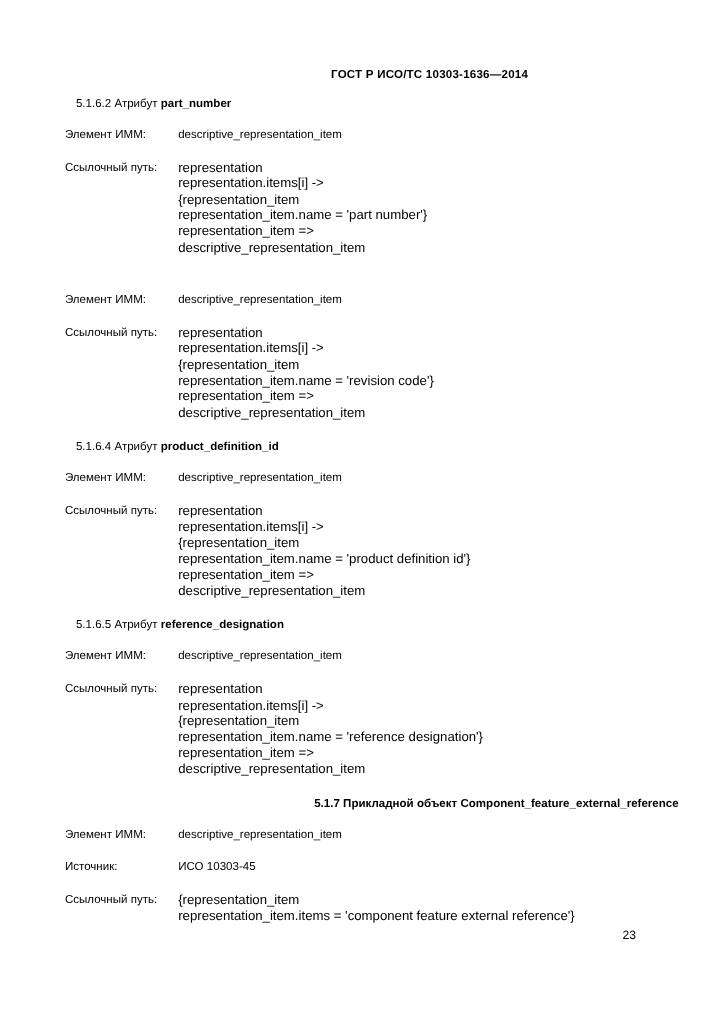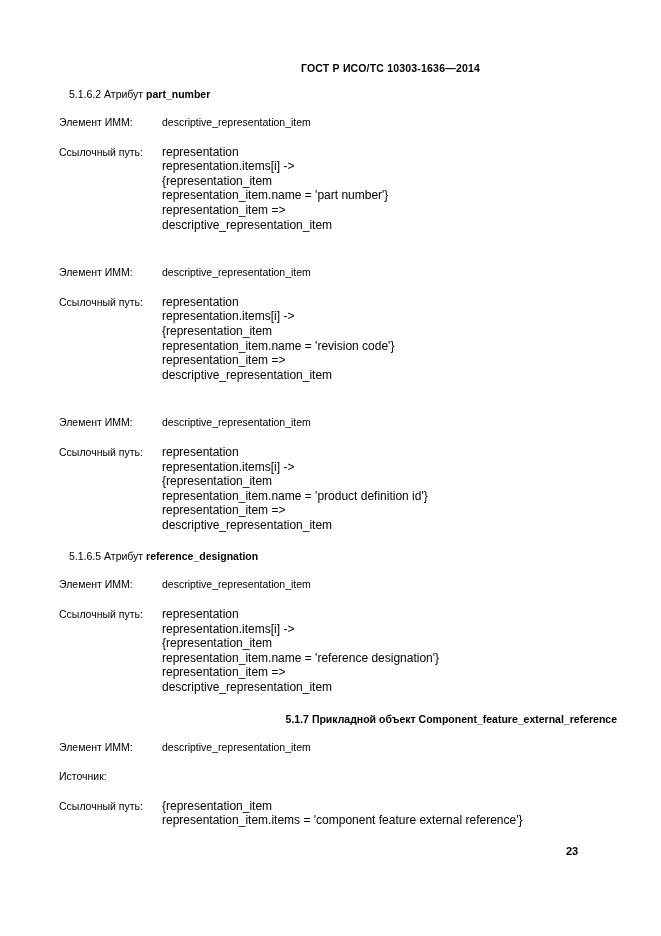--- a/index.html
+++ b/index.html
@@ -76,21 +76,21 @@
   .path-lines div {
     font-size: 12px;
     line-height: 14.6px;
     white-space: pre;
   }
   .page-number {
     position: absolute;
     left: 566px;
     top: 845px;
     font-size: 11px;
-    font-weight: bold;
+    font-weight: normal;
   }
 </style>
 </head>
 <body>
 
 <div class="page">
 
   <div class="header">ГОСТ Р ИСО/ТС 10303-1636—2014</div>
 
   <div class="content">
@@ -133,20 +133,25 @@
         <div>representation.items[i] -&gt;</div>
         <div>{representation_item</div>
         <div>representation_item.name = 'revision code'}</div>
         <div>representation_item =&gt;</div>
         <div>descriptive_representation_item</div>
       </div>
     </div>
 
     <div class="block-gap-lg"></div>
 
+    <div class="section-heading">
+      <span class="num">5.1.6.4</span>
+      <span class="word">Атрибут</span>
+      <span class="bold">product_definition_id</span>
+    </div>
     <div class="block-gap-md"></div>
     <div class="row">
       <div class="label">Элемент ИММ:</div>
       <div class="value">descriptive_representation_item</div>
     </div>
     <div class="block-gap-md"></div>
     <div class="row">
       <div class="label">Ссылочный путь:</div>
       <div class="value path-lines">
         <div>representation</div>
@@ -191,20 +196,21 @@
       <span>Component_feature_external_reference</span>
     </div>
     <div class="block-gap-md"></div>
     <div class="row">
       <div class="label">Элемент ИММ:</div>
       <div class="value">descriptive_representation_item</div>
     </div>
     <div class="block-gap-md"></div>
     <div class="row">
       <div class="label">Источник:</div>
+      <div class="value">ИСО 10303-45</div>
     </div>
     <div class="block-gap-md"></div>
     <div class="row">
       <div class="label">Ссылочный путь:</div>
       <div class="value path-lines">
         <div>{representation_item</div>
         <div>representation_item.items = 'component feature external reference'}</div>
       </div>
     </div>
 

